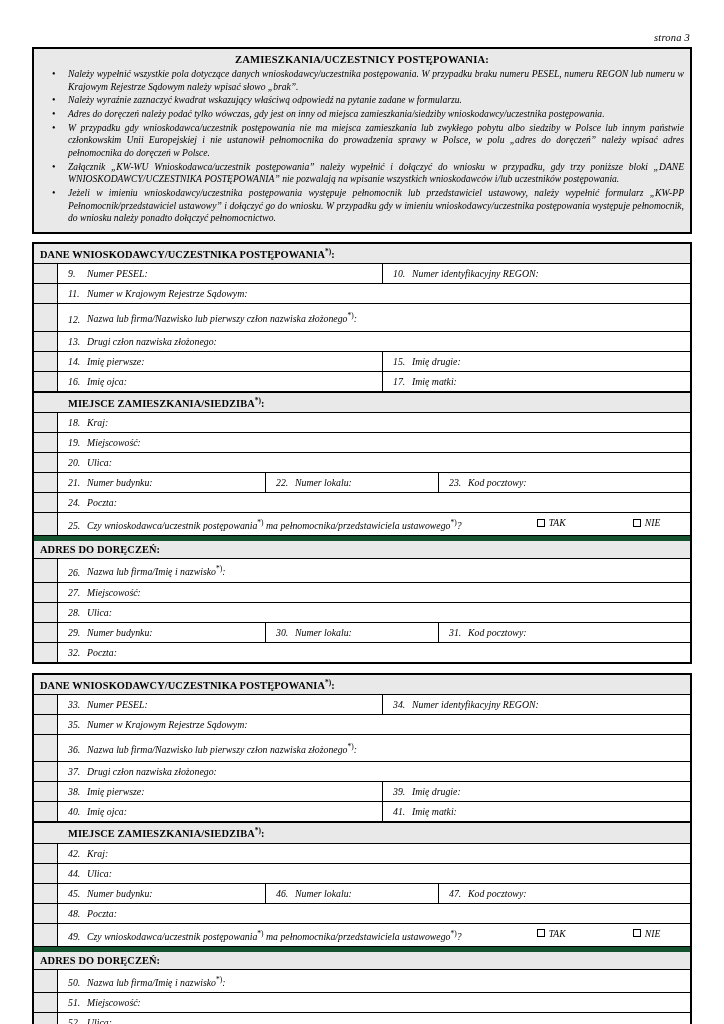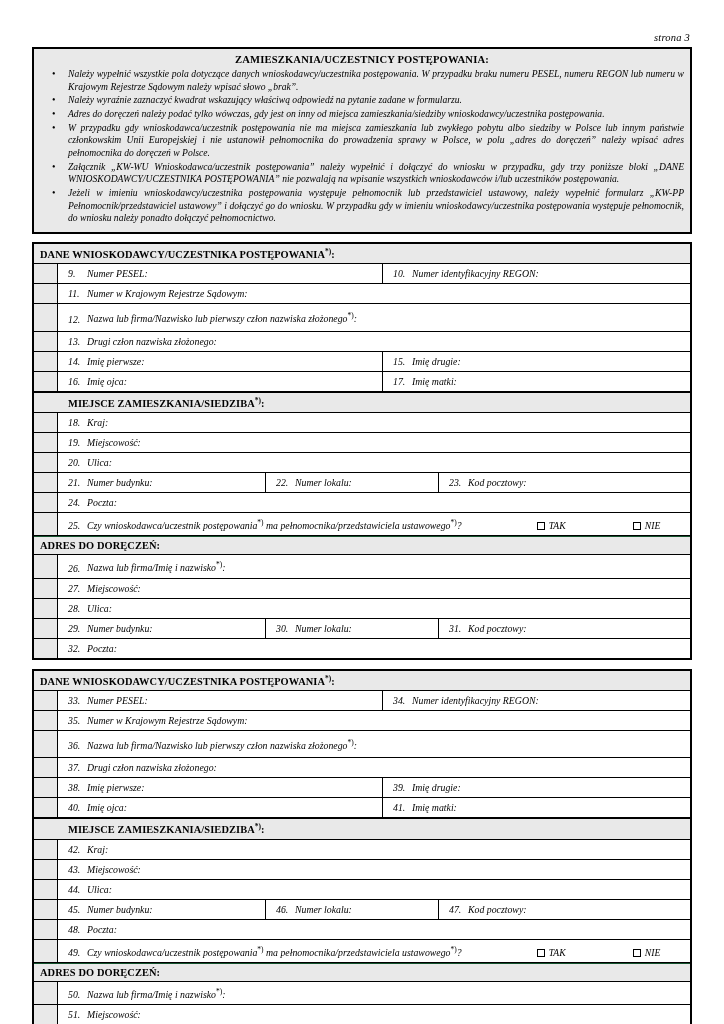--- a/index.html
+++ b/index.html
@@ -83,21 +83,21 @@
     padding: 3px 0 3px 6px;
     border-bottom: 1px solid #000;
     letter-spacing: .1px;
     white-space: nowrap;
   }
   .sec-head.sub {
     padding-left: 34px;
     border-top: 1px solid #000;
   }
   .sec-head.delivery {
-    border-top: 1px solid #14532d;
+    border-top: 5px solid #14532d;
   }
 
   
   .row {
     display: flex;
     border-bottom: 1px solid #000;
     background: #fff;
     min-height: 19px;
   }
   .row:last-child { border-bottom: none; }
@@ -128,21 +128,21 @@
   
   .c-half   { flex: 0 0 324px; }
   .c-rest   { flex: 1 1 auto; }
   .c-third1 { flex: 0 0 207px; }
   .c-third2 { flex: 0 0 173px; }
   .c-third3 { flex: 1 1 auto; }
 
   
   .cell.q {
     display: flex;
-    align-items: flex-end;
+    align-items: flex-start;
     justify-content: flex-start;
   }
   .qtext { flex: 1 1 auto; }
   .chkwrap {
     display: inline-flex;
     align-items: center;
     gap: 4px;
     margin-left: 16px;
     flex: 0 0 auto;
   }
@@ -332,24 +332,20 @@
     </div>
 
     <div class="sec-head sub"><span>MIEJSCE ZAMIESZKANIA/SIEDZIBA</span><sup class="ast">*)</sup>:</div>
 
     <div class="row">
       <div class="gutter"></div>
       <div class="cell"><span class="num">42.</span><span>Kraj:</span></div>
     </div>
     <div class="row">
       <div class="gutter"></div>
-      <div class="cell"><span class="num">43.</span><span>Miejscowość:</span></div>
-    </div>
-    <div class="row">
-      <div class="gutter"></div>
       <div class="cell"><span class="num">44.</span><span>Ulica:</span></div>
     </div>
 
     <div class="row">
       <div class="gutter"></div>
       <div class="cell c-third1"><span class="num">45.</span><span>Numer budynku:</span></div>
       <div class="cell c-third2"><span class="num">46.</span><span>Numer lokalu:</span></div>
       <div class="cell c-third3"><span class="num">47.</span><span>Kod pocztowy:</span></div>
     </div>
 

